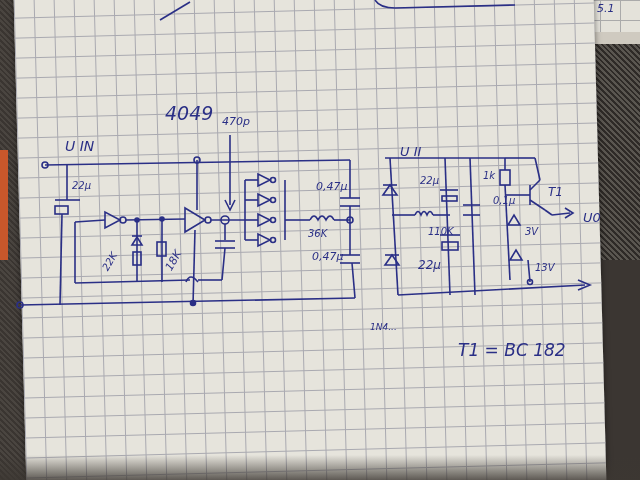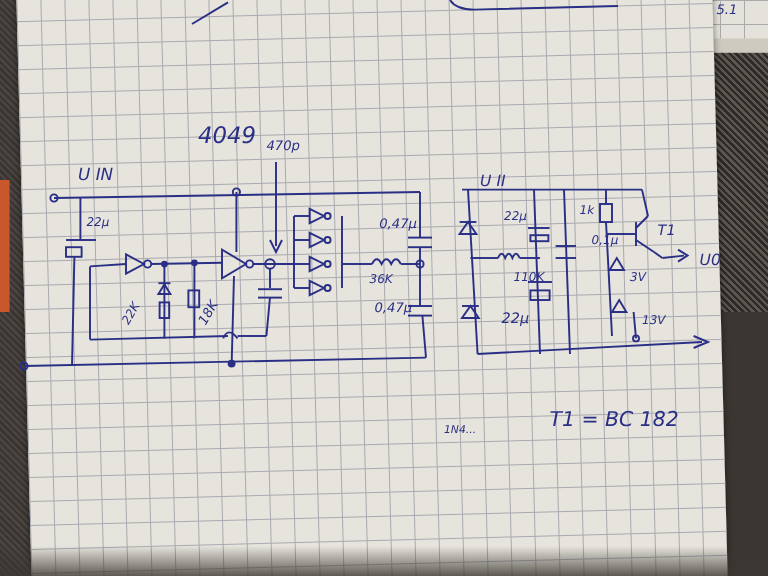--- a/index.html
+++ b/index.html
@@ -145,21 +145,21 @@
 <div class="lbl" style="left:597px;top:2px;font-size:11px;">5.1</div>
 <div class="lbl" style="left:65px;top:138px;font-size:14px;">U IN</div>
 <div class="lbl" style="left:72px;top:180px;font-size:10px;">22µ</div>
 <div class="lbl" style="left:165px;top:102px;font-size:19px;font-style:italic;">4049</div>
 <div class="lbl" style="left:222px;top:115px;font-size:11px;">470p</div>
 <div class="lbl" style="left:100px;top:256px;font-size:10px;transform:rotate(-60deg);">22K</div>
 <div class="lbl" style="left:163px;top:254px;font-size:11px;transform:rotate(-60deg);">18K</div>
 <div class="lbl" style="left:316px;top:180px;font-size:11px;">0,47µ</div>
 <div class="lbl" style="left:308px;top:228px;font-size:10px;">36K</div>
 <div class="lbl" style="left:312px;top:250px;font-size:11px;">0,47µ</div>
-<div class="lbl" style="left:370px;top:322px;font-size:9px;margin-top:32px;">1N4...</div>
+<div class="lbl" style="left:370px;top:322px;font-size:9px;">1N4...</div>
 <div class="lbl" style="left:400px;top:144px;font-size:13px;text-align:right;">U II</div>
 <div class="lbl" style="left:420px;top:175px;font-size:10px;">22µ</div>
 <div class="lbl" style="left:493px;top:195px;font-size:10px;">0,1µ</div>
 <div class="lbl" style="left:408px;top:226px;font-size:10px;margin-left:20px;">110K</div>
 <div class="lbl" style="left:418px;top:258px;font-size:12px;">22µ</div>
 <div class="lbl" style="left:483px;top:170px;font-size:10px;font-style:italic;">1k</div>
 <div class="lbl" style="left:548px;top:185px;font-size:12px;">T1</div>
 <div class="lbl" style="left:525px;top:226px;font-size:10px;">3V</div>
 <div class="lbl" style="left:535px;top:262px;font-size:10px;">13V</div>
 <div class="lbl" style="left:583px;top:210px;font-size:13px;">U0</div>

